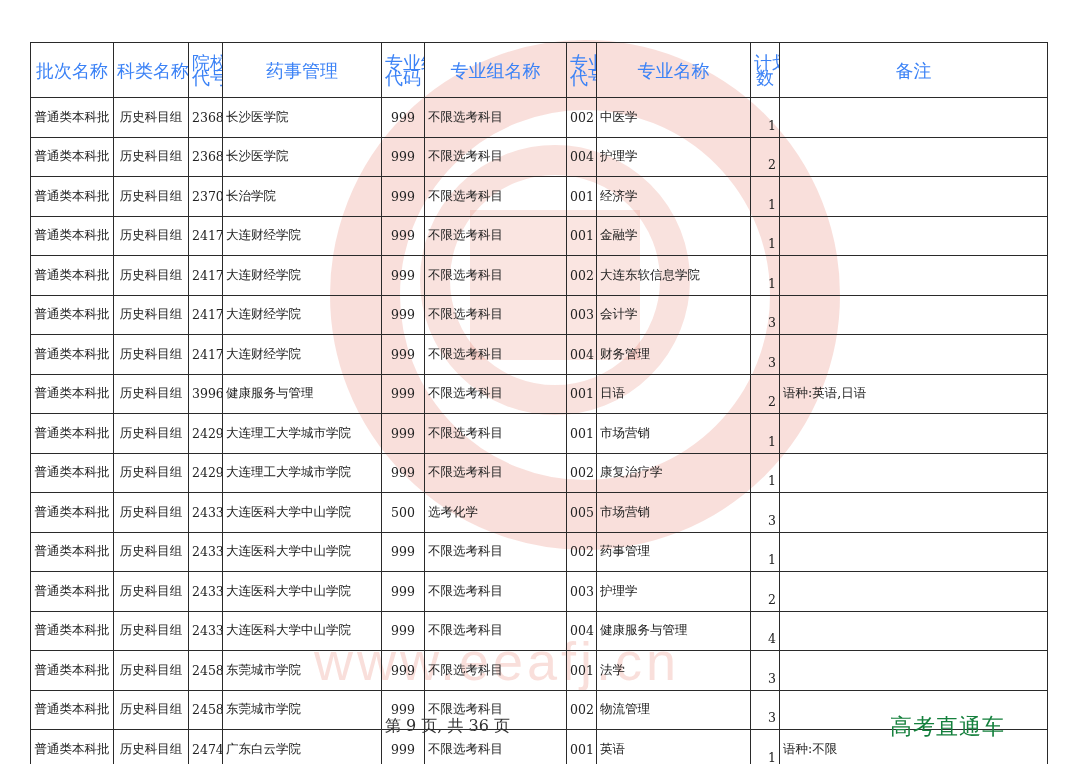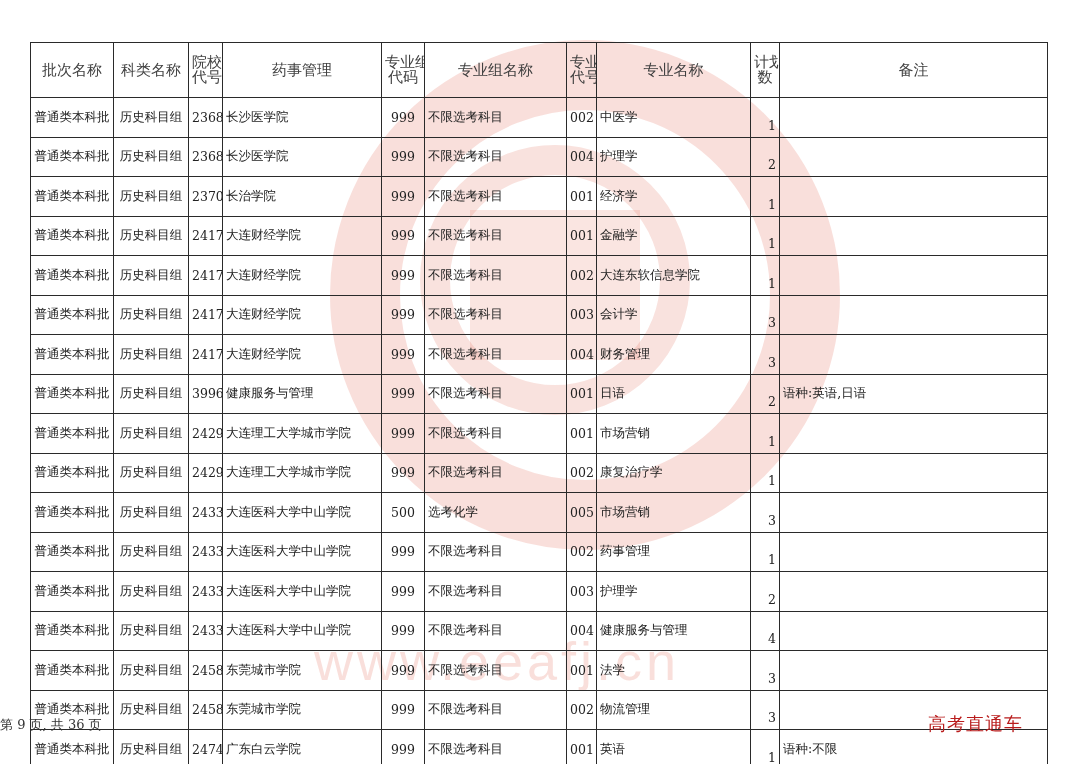--- a/index.html
+++ b/index.html
@@ -24,31 +24,31 @@
     font-size:54px; color:rgba(226,110,90,0.22); letter-spacing:4px; pointer-events:none;
   }
   table.plan {
     position:absolute; left:30px; top:42px; border-collapse:collapse; table-layout:fixed;
     width:1017px; font-size:12.5px;
   }
   table.plan th, table.plan td {
     border:1.5px solid #2a2a2a; padding:0 3px; overflow:hidden; white-space:nowrap;
     background:transparent;
   }
-  table.plan th { height:54px; font-weight:normal; font-size:15px; line-height:15px; text-align:center; color:#404040; }
+  table.plan th { height:54px; font-weight:normal; font-size:18px; line-height:15px; text-align:center; color:#3b82f6; }
   table.plan td { height:34.5px; vertical-align:middle; }
   .c { text-align:center; }
   .r { text-align:right; vertical-align:bottom !important; padding-bottom:4px !important; }
   .l { text-align:left; }
   .footer {
-    position:absolute; top:716px; left:0; width:895px; text-align:left; font-size:13px; color:#333;
+    position:absolute; top:716px; left:0; width:895px; text-align:center; font-size:16px; color:#333;
   }
   .brand {
-    position:absolute; top:712px; left:928px; font-family:"DejaVu Sans", sans-serif;
-    font-size:18px; color:#b91c1c; letter-spacing:1px;
+    position:absolute; top:712px; left:890px; font-family:"DejaVu Sans", sans-serif;
+    font-size:22px; color:#15803d; letter-spacing:1px;
   }
 </style>
 </head>
 <body>
 
 <div class="watermark"></div>
 <div class="watermark-inner"></div>
 <div class="watermark-block"></div>
 <div class="watermark-url">www.eeafj.cn</div>
 

